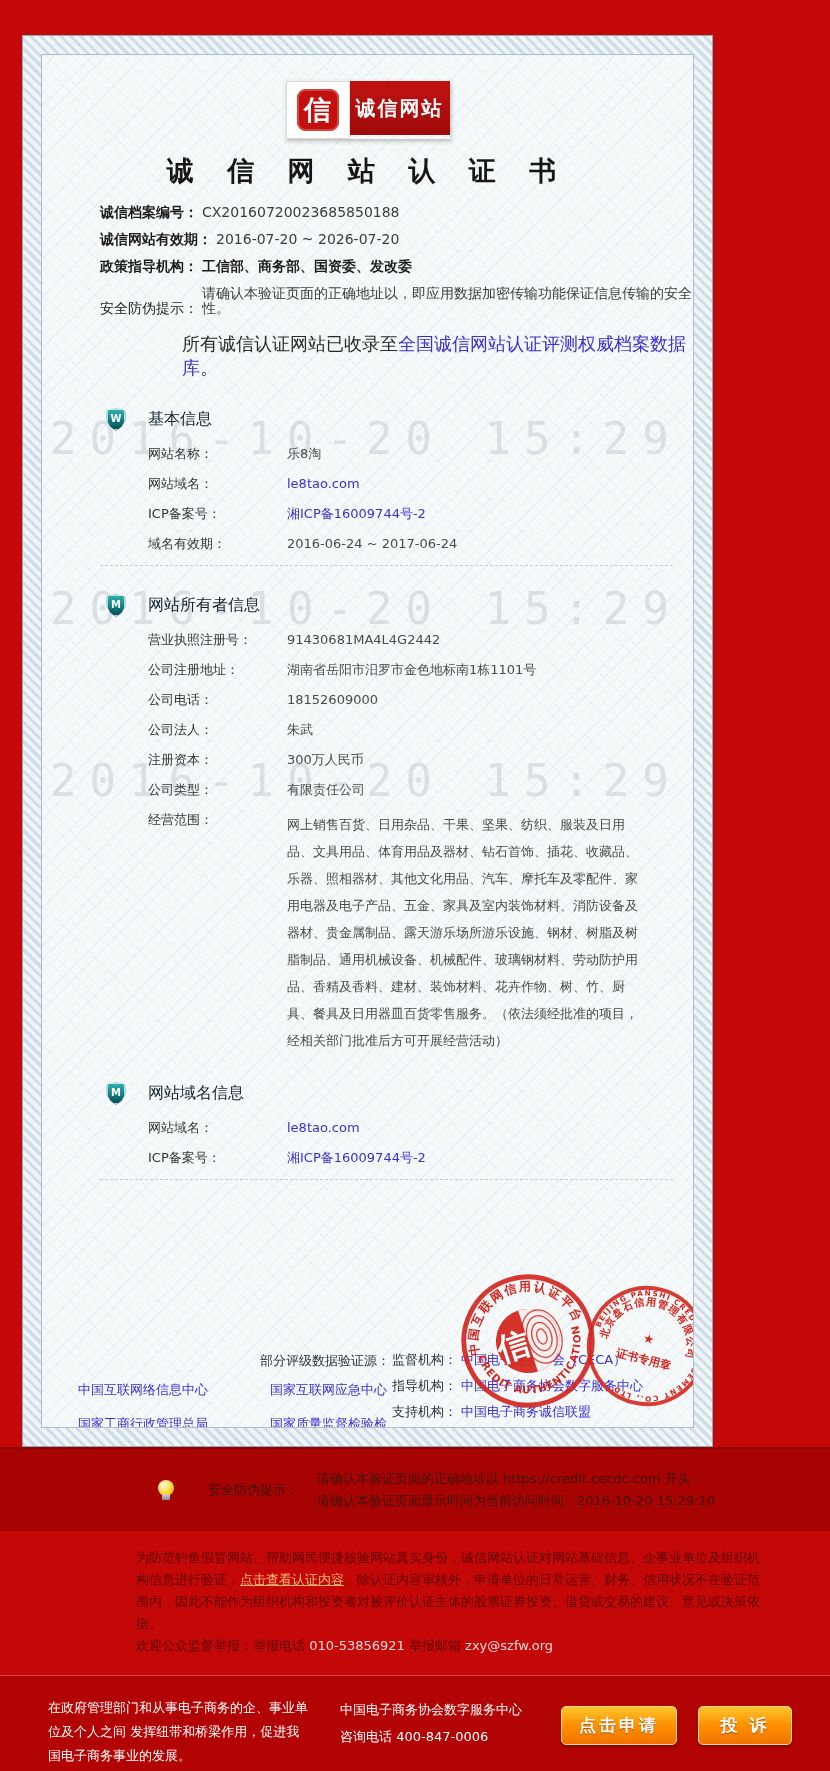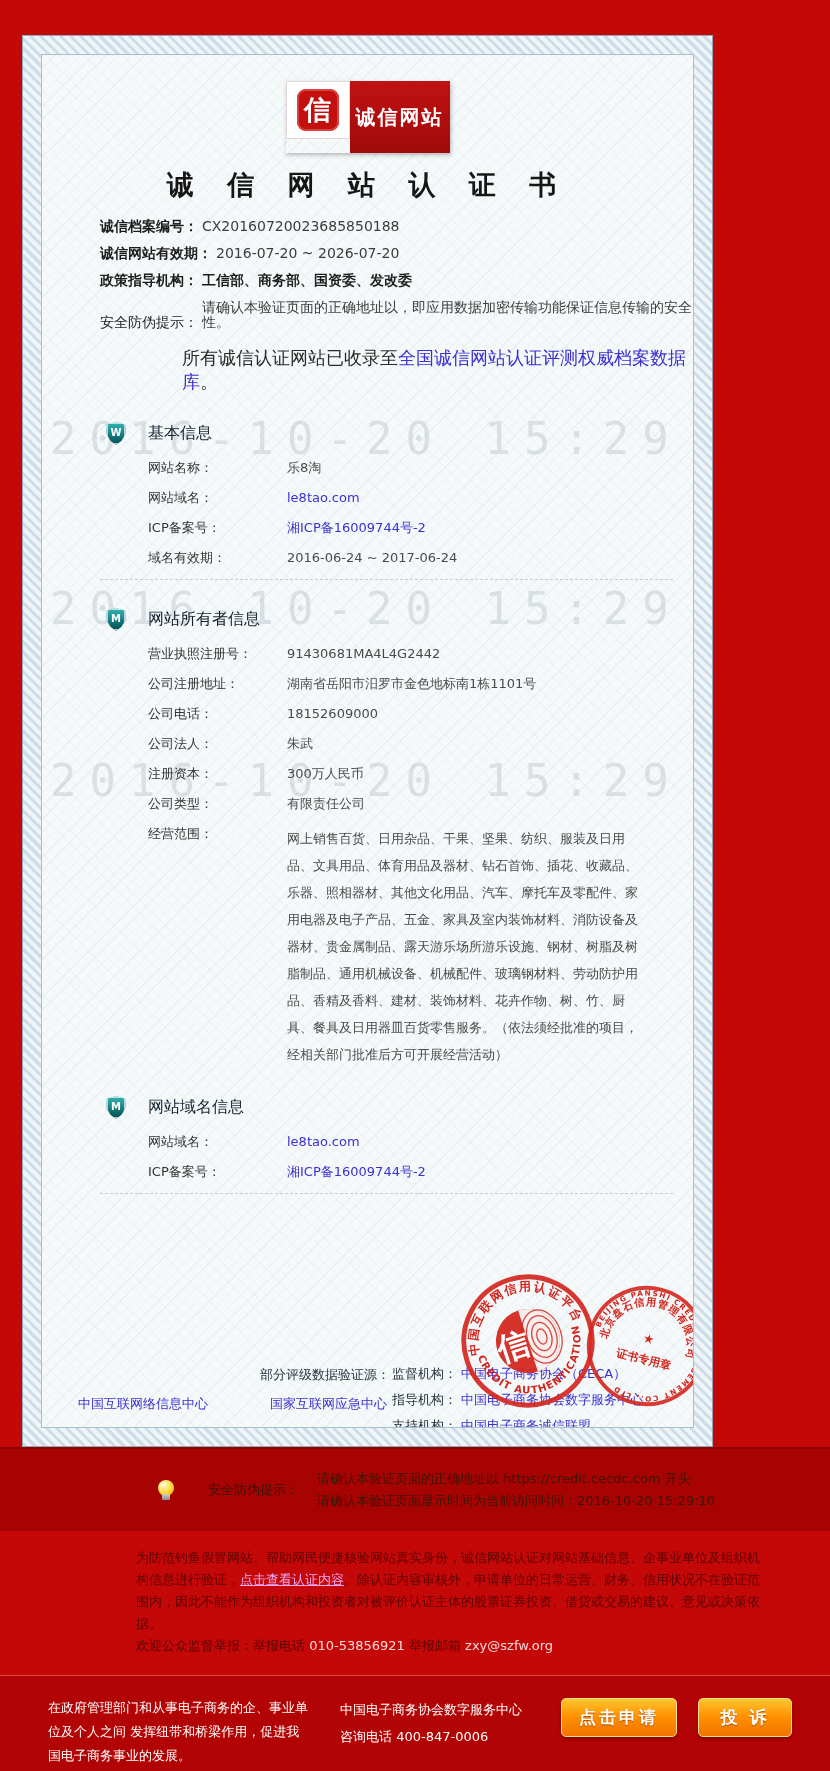--- a/index.html
+++ b/index.html
@@ -41,21 +41,21 @@
   .logo-seal-box{
     width:64px;height:58px;background:#fff;border:1px solid #e3d6d6;
     display:flex;align-items:center;justify-content:center;box-sizing:border-box;
   }
   .logo-seal{
     width:42px;height:42px;border-radius:9px;background:#c3100e;
     color:#fff;font-size:27px;font-weight:bold;line-height:42px;text-align:center;
     box-shadow:inset 0 0 0 2px #d8433f;
   }
   .logo-panel{
-    width:100px;height:72px;background:linear-gradient(#c01212,#9f0a0a);
+    width:100px;height:54px;background:linear-gradient(#c01212,#9f0a0a);
     color:#fff;font-size:20px;font-weight:bold;letter-spacing:2px;
     display:flex;align-items:center;justify-content:center;
   }
   .cert-title{
     margin:14px 0 4px;text-align:center;
     font-size:27px;font-weight:bold;color:#161616;letter-spacing:12px;
   }
 
   .meta{margin:16px 0 0 58px;font-size:14px;}
   .meta-row{display:flex;margin-bottom:12px;line-height:15px;align-items:flex-end;}
@@ -111,31 +111,31 @@
     content:"";position:absolute;left:6px;top:14px;width:8px;height:6px;
     background:linear-gradient(#cfcfcf,#8a8a8a);border-radius:1px;
   }
   .notice-label{color:#35140a;font-size:13px;margin-left:32px;white-space:nowrap;}
   .notice-lines{margin-left:18px;font-size:13px;color:#3c1505;line-height:22px;}
 
   
   .disclaimer{
     padding:16px 60px 18px 136px;font-size:13px;line-height:22px;color:#5d0303;
   }
-  .disc-link{color:#f0abfc;text-decoration:underline;cursor:pointer;}
+  .disc-link{color:#fdba74;text-decoration:underline;cursor:pointer;}
   .light{color:#ffd9d9;}
 
   
   .footer{
     height:106px;background:#b20404;border-top:1px solid #d94848;
     display:flex;box-sizing:border-box;padding:20px 40px 0 48px;position:relative;
   }
   .foot-mission{width:262px;font-size:13px;line-height:24px;color:#ffffff;}
   .foot-mid{margin-left:30px;font-size:13px;line-height:27px;color:#ffffff;}
-  .foot-right{position:absolute;right:38px;top:22px;text-align:right;}
+  .foot-right{position:absolute;right:38px;top:30px;text-align:right;}
   .btn{
     display:inline-block;min-width:58px;padding:7px 17px;border-radius:5px;margin-left:16px;
     background:linear-gradient(#ffc62e,#ff9100 48%,#f07200);
     border:1px solid #ffdf8d;color:#fff;font-weight:bold;font-size:17px;
     letter-spacing:3px;text-align:center;cursor:pointer;
     box-shadow:0 2px 3px rgba(80,0,0,.45);text-shadow:0 1px 1px rgba(150,60,0,.8);
   }
 
   svg text{font-family:"DejaVu Sans","Liberation Sans",sans-serif;}
 </style>

